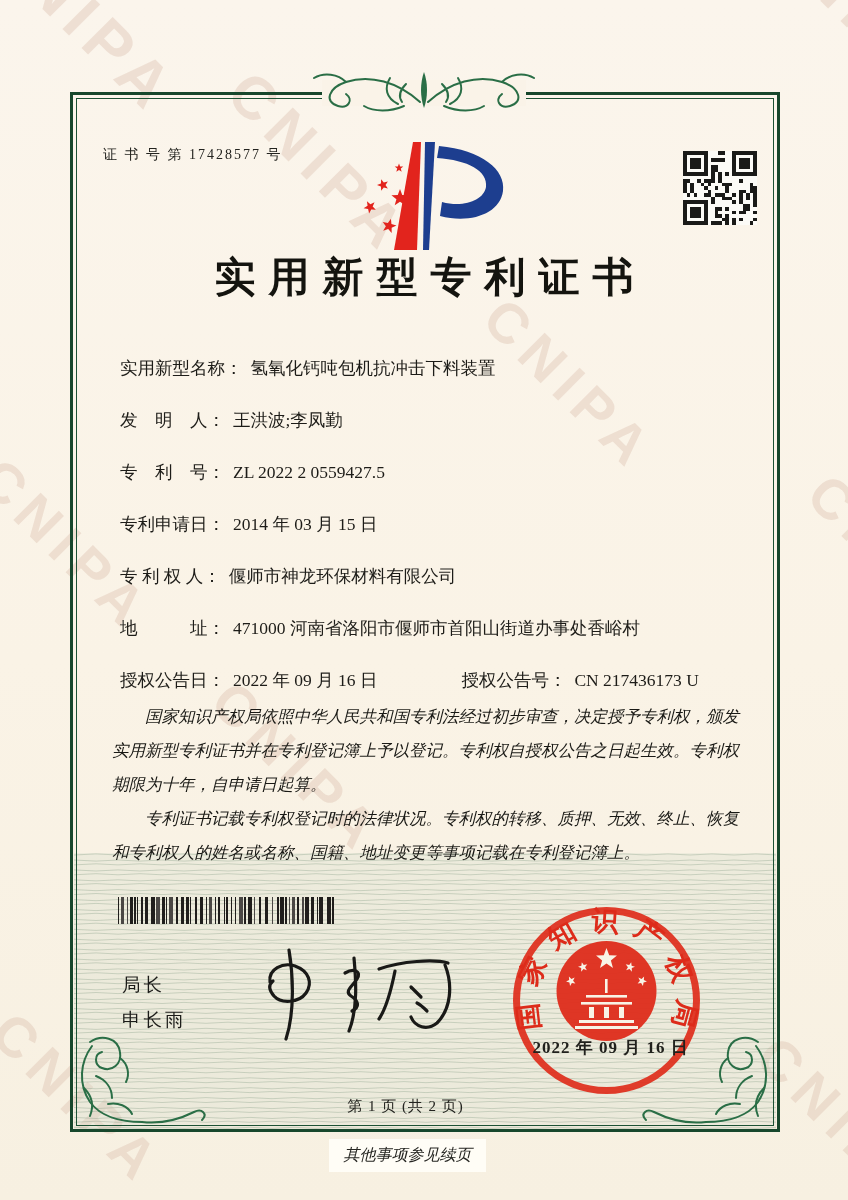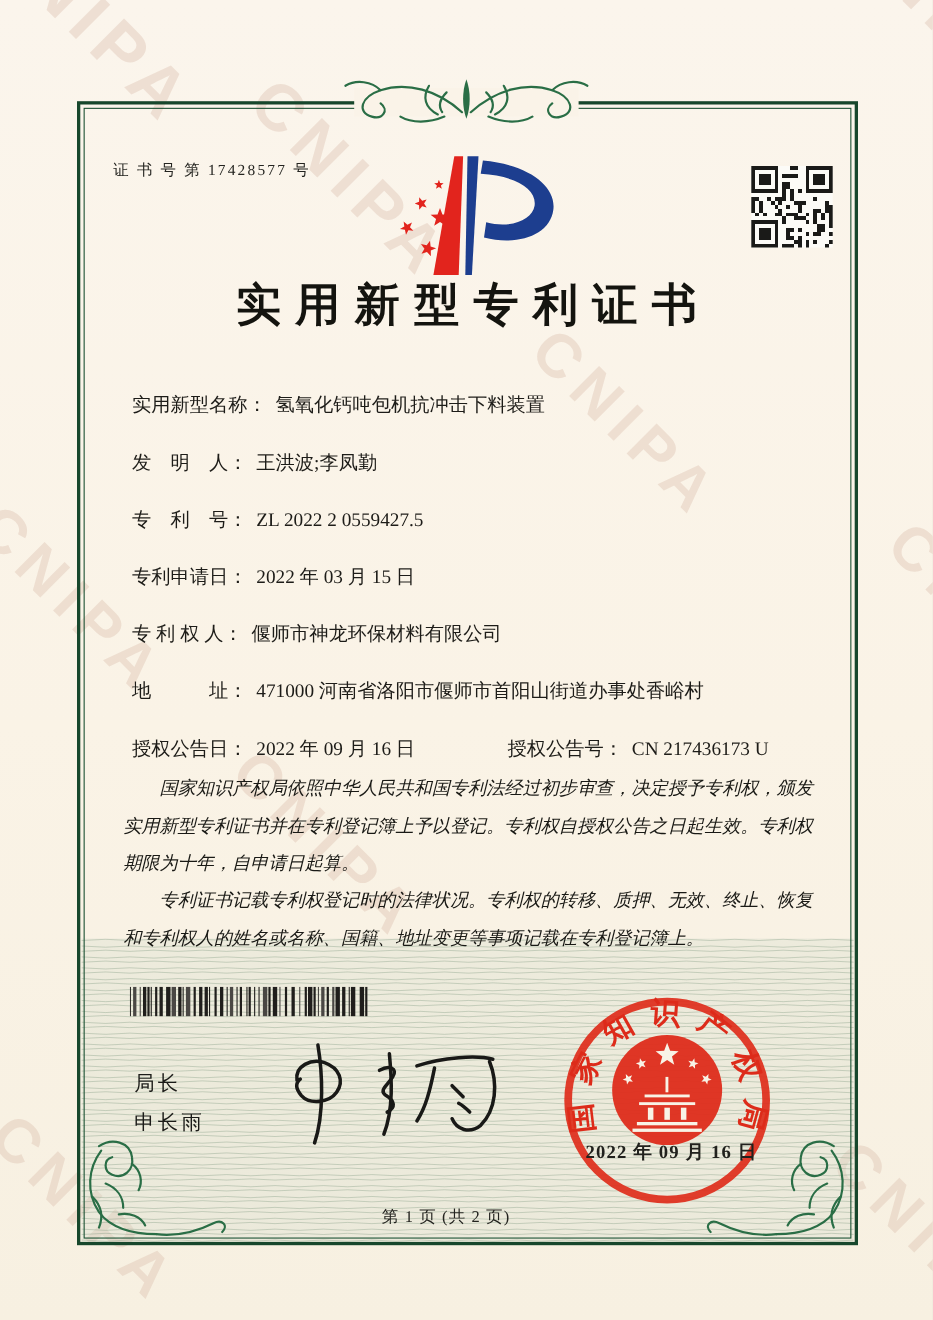--- a/index.html
+++ b/index.html
@@ -375,21 +375,21 @@
       <rect x="14" y="20" width="1" height="1" fill="#1a1a18"></rect>
       <rect x="19" y="20" width="1" height="1" fill="#1a1a18"></rect>
     </svg>
 
   <div class="title">实用新型专利证书</div>
 
   <div id="fields">
       <div class="frow" style="top: 52px;"><span class="flabel">发　明　人：</span><span class="fvalue">王洪波;李凤勤</span></div>
       <div class="frow" style="top: 0px;"><span class="flabel">实用新型名称：</span><span class="fvalue">氢氧化钙吨包机抗冲击下料装置</span></div>
       <div class="frow" style="top: 104px;"><span class="flabel">专　利　号：</span><span class="fvalue">ZL 2022 2 0559427.5</span></div>
-      <div class="frow" style="top: 156px;"><span class="flabel">专利申请日：</span><span class="fvalue">2022 年 03 月 15 日</span></div>
+      <div class="frow" style="top: 156px;"><span class="flabel">专利申请日：</span><span class="fvalue">2014 年 03 月 15 日</span></div>
       <div class="frow" style="top: 208px;"><span class="flabel">专 利 权 人：</span><span class="fvalue">偃师市神龙环保材料有限公司</span></div>
       <div class="frow" style="top: 260px; text-align: center;"><span class="flabel">地　　　址：</span><span class="fvalue">471000  河南省洛阳市偃师市首阳山街道办事处香峪村</span></div>
       <div class="frow" style="top: 312px;"><span class="flabel">授权公告日：</span><span class="fvalue">2022 年 09 月 16 日</span><span class="flabel flabel2">授权公告号：</span><span class="fvalue">CN 217436173 U</span></div>
     </div>
 
   <div class="paras">
     <p>国家知识产权局依照中华人民共和国专利法经过初步审查，决定授予专利权，颁发实用新型专利证书并在专利登记簿上予以登记。专利权自授权公告之日起生效。专利权期限为十年，自申请日起算。</p>
     <p>专利证书记载专利权登记时的法律状况。专利权的转移、质押、无效、终止、恢复和专利权人的姓名或名称、国籍、地址变更等事项记载在专利登记簿上。</p>
   </div>
 
@@ -479,14 +479,15 @@
       <rect x="110" y="104" width="5" height="11" fill="#f8f3e6"></rect>
       <rect x="70" y="117" width="55" height="3" fill="#f8f3e6"></rect>
       <rect x="66" y="123" width="63" height="3" fill="#f8f3e6"></rect>
     </g>
   </svg>
 
   <div class="seal-date">2022 年 09 月 16 日</div>
 
   <div class="pagenum">第 1 页 (共 2 页)</div>
 
+  <div class="contnote">其他事项参见续页</div>
 
 </div>
 
 </body></html>

